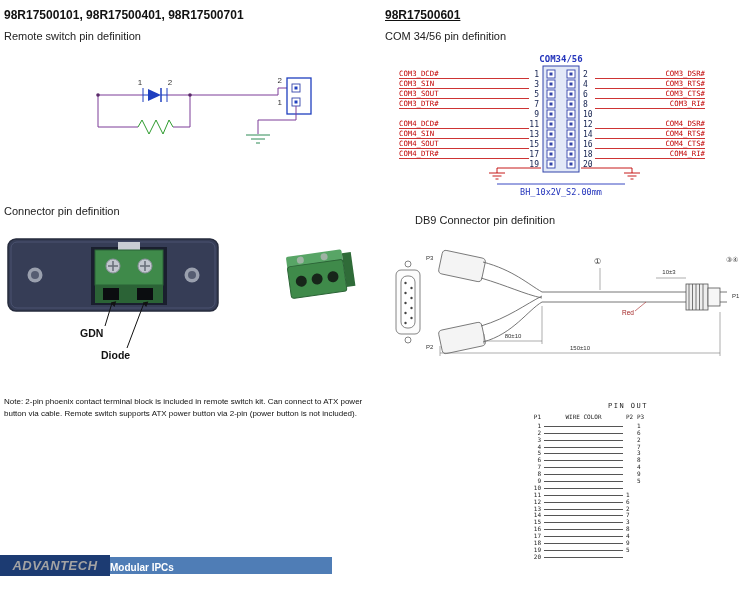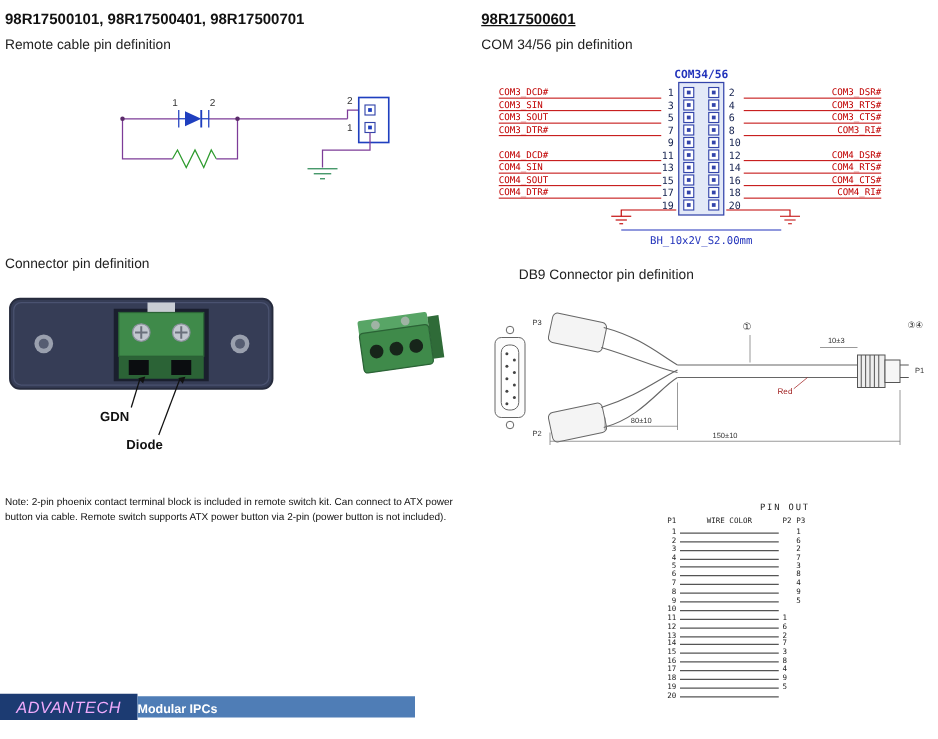--- a/index.html
+++ b/index.html
@@ -27,21 +27,21 @@
   .po-row{display:flex;align-items:flex-end;height:6.9px;font-family:"DejaVu Sans Mono",monospace;font-size:6px;color:#222;}
   .po-p1{width:13px;text-align:right;}
   .po-line{flex:1;border-bottom:1px solid #555;margin:0 3px 2px 3px;}
   .po-p2,.po-p3{width:11px;text-align:left;}
   .po-title{text-align:right;font-family:"DejaVu Sans Mono",monospace;font-size:7px;letter-spacing:1.5px;color:#222;margin-top:40px;}
 </style>
 </head>
 <body>
 
 <div class="abs sec-title" style="left:4px;top:8px;">98R17500101, 98R17500401, 98R17500701</div>
-<div class="abs sec-sub" style="left:4px;top:30px;">Remote cable pin definition</div>
+<div class="abs sec-sub" style="left:4px;top:30px;">Remote switch pin definition</div>
 <div class="abs sec-title" style="left:385px;top:8px;text-decoration:underline;">98R17500601</div>
 <div class="abs sec-sub" style="left:385px;top:30px;">COM 34/56 pin definition</div>
 
 <svg class="abs" style="left:30px;top:50px;width:320px;height:130px" viewBox="0 0 320 130">
   <path class="wire" d="M68,45 H113 M137,45 H248 M248,45 V38 H257"></path>
   <path class="wire" d="M68,45 V77 H108 M143,77 H160 V45"></path>
   <circle cx="68" cy="45" r="1.8" fill="#5a2a6a"></circle>
   <circle cx="160" cy="45" r="1.8" fill="#5a2a6a"></circle>
   <g stroke="#1f3fbf" stroke-width="1">
     <line x1="113" y1="38" x2="113" y2="52"></line>
@@ -421,17 +421,17 @@
       <div class="po-row">
         <span class="po-p1">20</span>
         <span class="po-line"></span>
         <span class="po-p2"></span>
         <span class="po-p3"></span>
       </div>
     </div>
 </div>
 
 <div class="abs" style="left:0;top:555px;width:110px;height:21px;background:#1c3b72;display:flex;align-items:center;justify-content:center;">
-  <span style="color:#f0abfc;font-style:italic;font-weight:normal;font-size:13px;letter-spacing:0.5px;">ADVANTECH</span>
+  <span style="color:#a3a3a3;font-style:italic;font-weight:bold;font-size:13px;letter-spacing:0.5px;">ADVANTECH</span>
 </div>
 <div class="abs" style="left:110px;top:557px;width:222px;height:17px;background:#4f7db6;">
   <span style="color:#fff;font-weight:bold;font-size:10px;line-height:17px;display:inline-block;">Modular IPCs</span>
 </div>
 
 </body></html>

